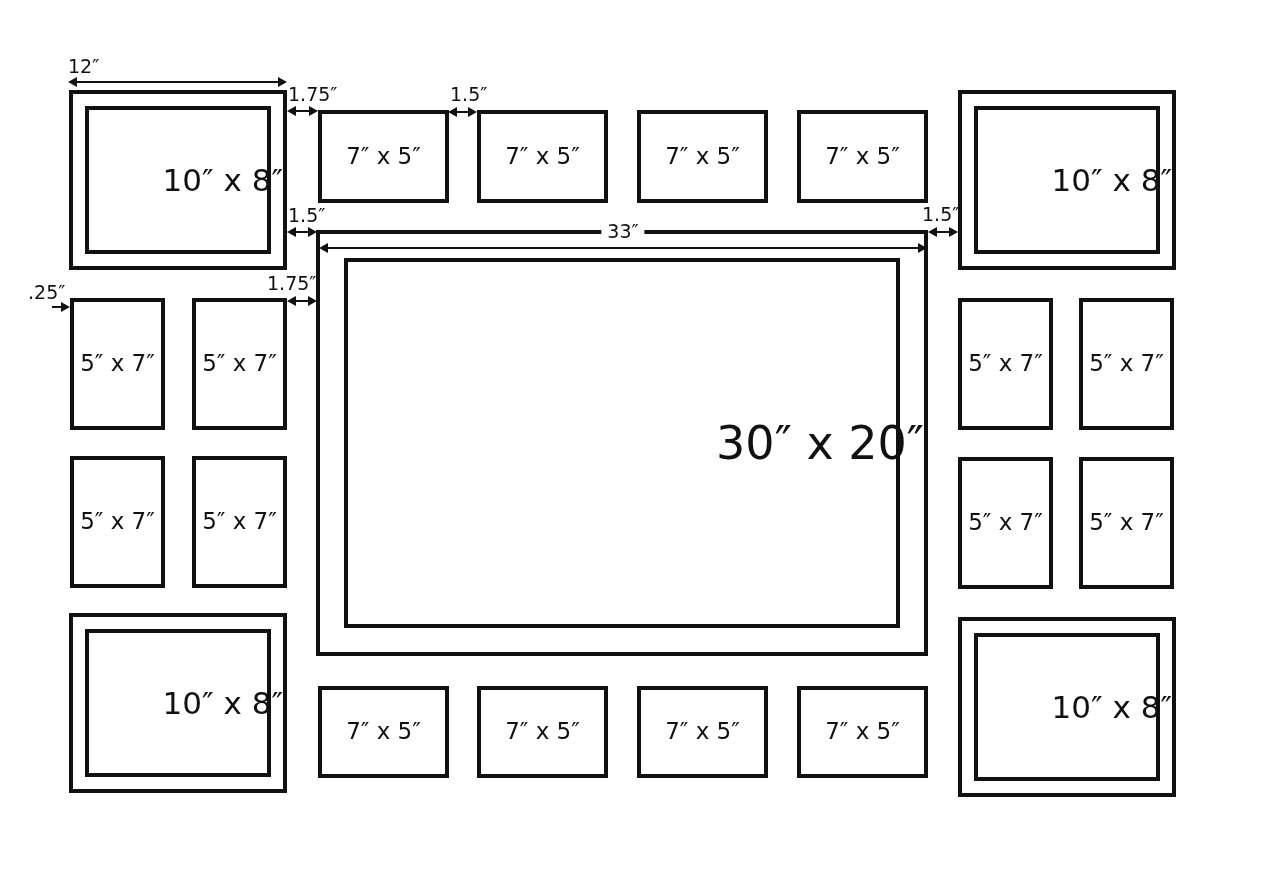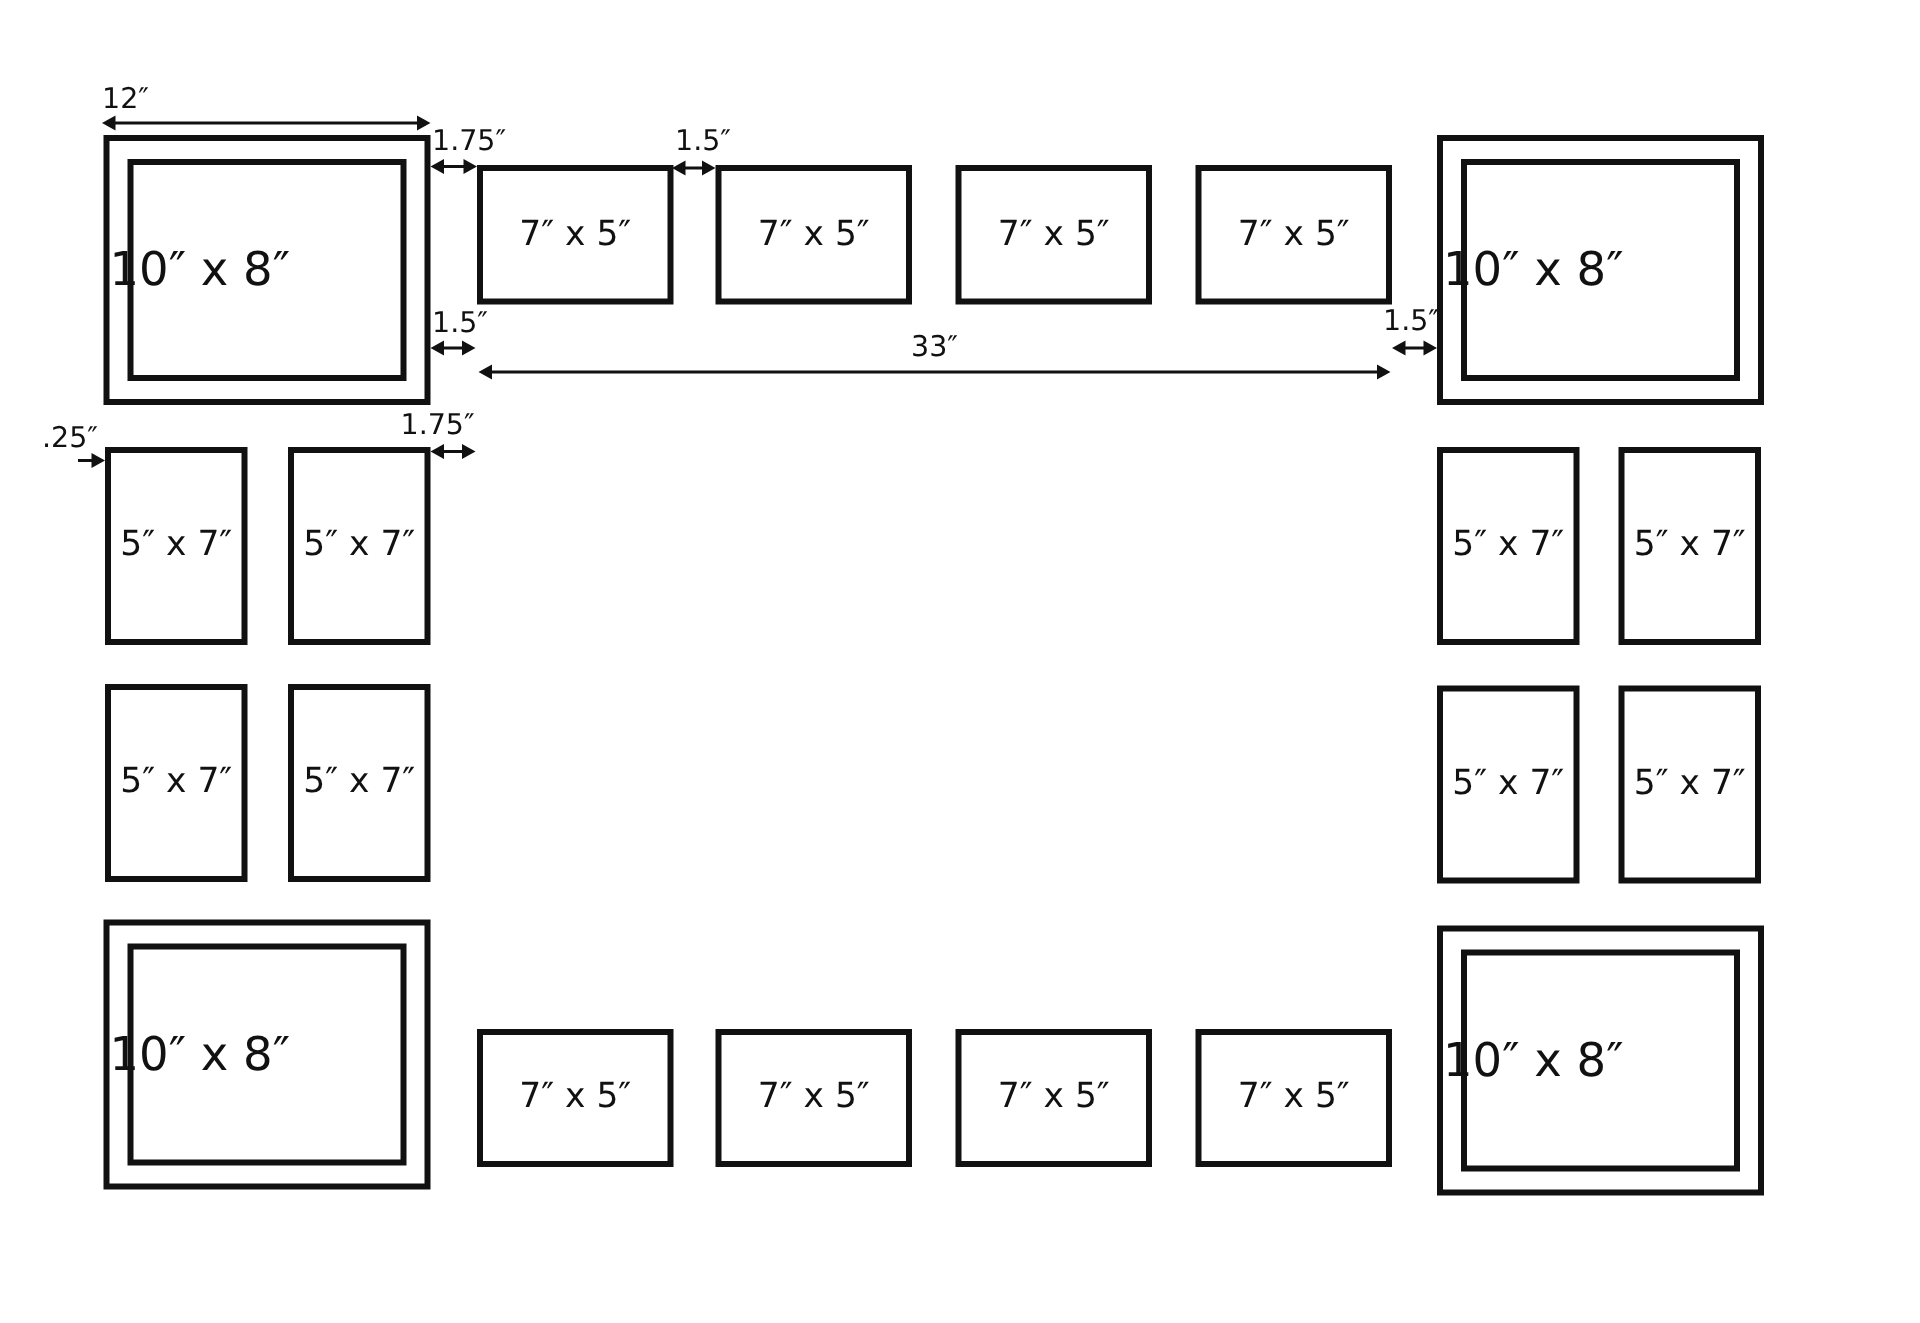--- a/index.html
+++ b/index.html
@@ -10,21 +10,21 @@
     overflow:hidden;
   }
   
   .f {
     position:absolute; box-sizing:border-box; border:4px solid var(--line);
     background:var(--bg); display:flex; align-items:center; justify-content:center;
   }
   
   .f2 {
     position:absolute; box-sizing:border-box; border:4px solid var(--line);
-    background:var(--bg); display:flex; align-items:center; justify-content:flex-start;
+    background:var(--bg); display:flex; align-items:center; justify-content:flex-end;
   }
   .f2 .mat { position:absolute; inset:12px; border:4px solid var(--line); pointer-events:none; }
   .f2.big .mat { inset:24px; }
   .lbl { position:relative; z-index:2; line-height:1.1; white-space:nowrap; }
   .lbl-108 { font-size:31px; }
   .lbl-75, .lbl-57 { font-size:23px; }
   .lbl-3020 { font-size:46px; }
   
   .dim { position:absolute; height:10px; }
   .dim .ln { position:absolute; left:6px; right:6px; top:4px; border-top:2px solid var(--line); }
@@ -54,20 +54,24 @@
   </div>
   <div class="f2" style="left:69px;top:613px;width:218px;height:180px">
     <div class="mat"></div>
     <span class="lbl lbl-108">10″ x 8″</span>
   </div>
   <div class="f2" style="left:958px;top:617px;width:218px;height:180px">
     <div class="mat"></div>
     <span class="lbl lbl-108">10″ x 8″</span>
   </div>
 
+  <div class="f2 big" style="left:316px;top:230px;width:612px;height:426px">
+    <div class="mat"></div>
+    <span class="lbl lbl-3020">30″ x 20″</span>
+  </div>
 
   <div class="f" style="left:318px;top:110px;width:131px;height:93px">
     <span class="lbl lbl-75">7″ x 5″</span>
     </div>
   <div class="f" style="left:477px;top:110px;width:131px;height:93px">
     <span class="lbl lbl-75">7″ x 5″</span>
     </div>
   <div class="f" style="left:637px;top:110px;width:131px;height:93px">
     <span class="lbl lbl-75">7″ x 5″</span>
     </div>

